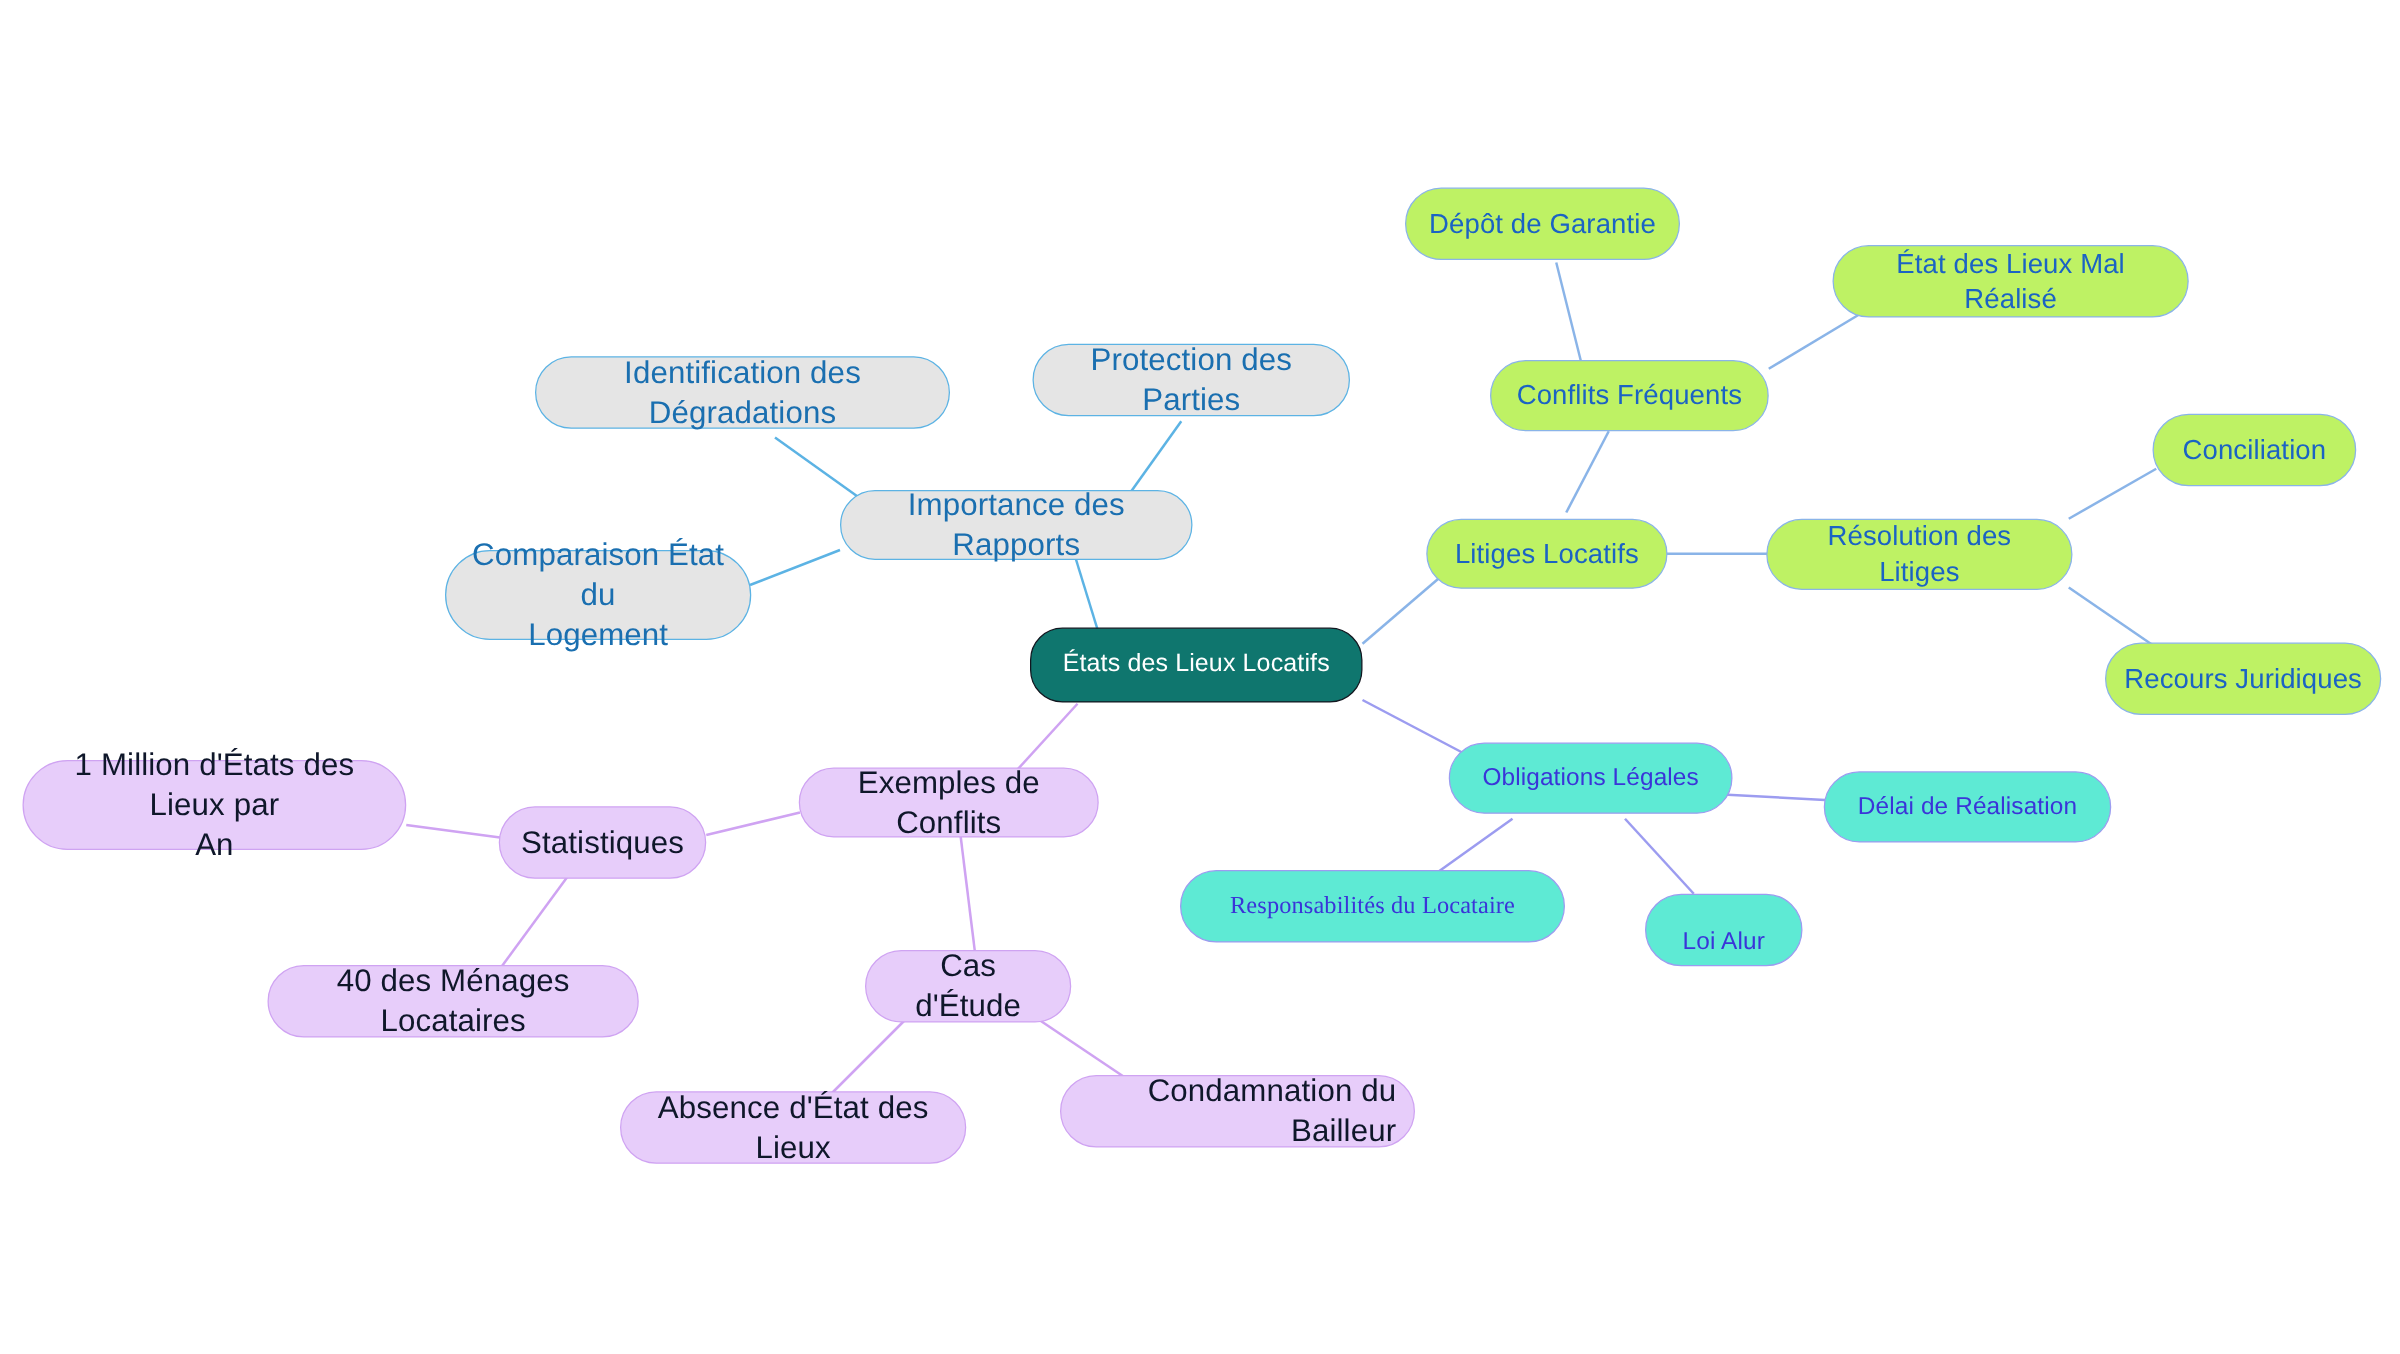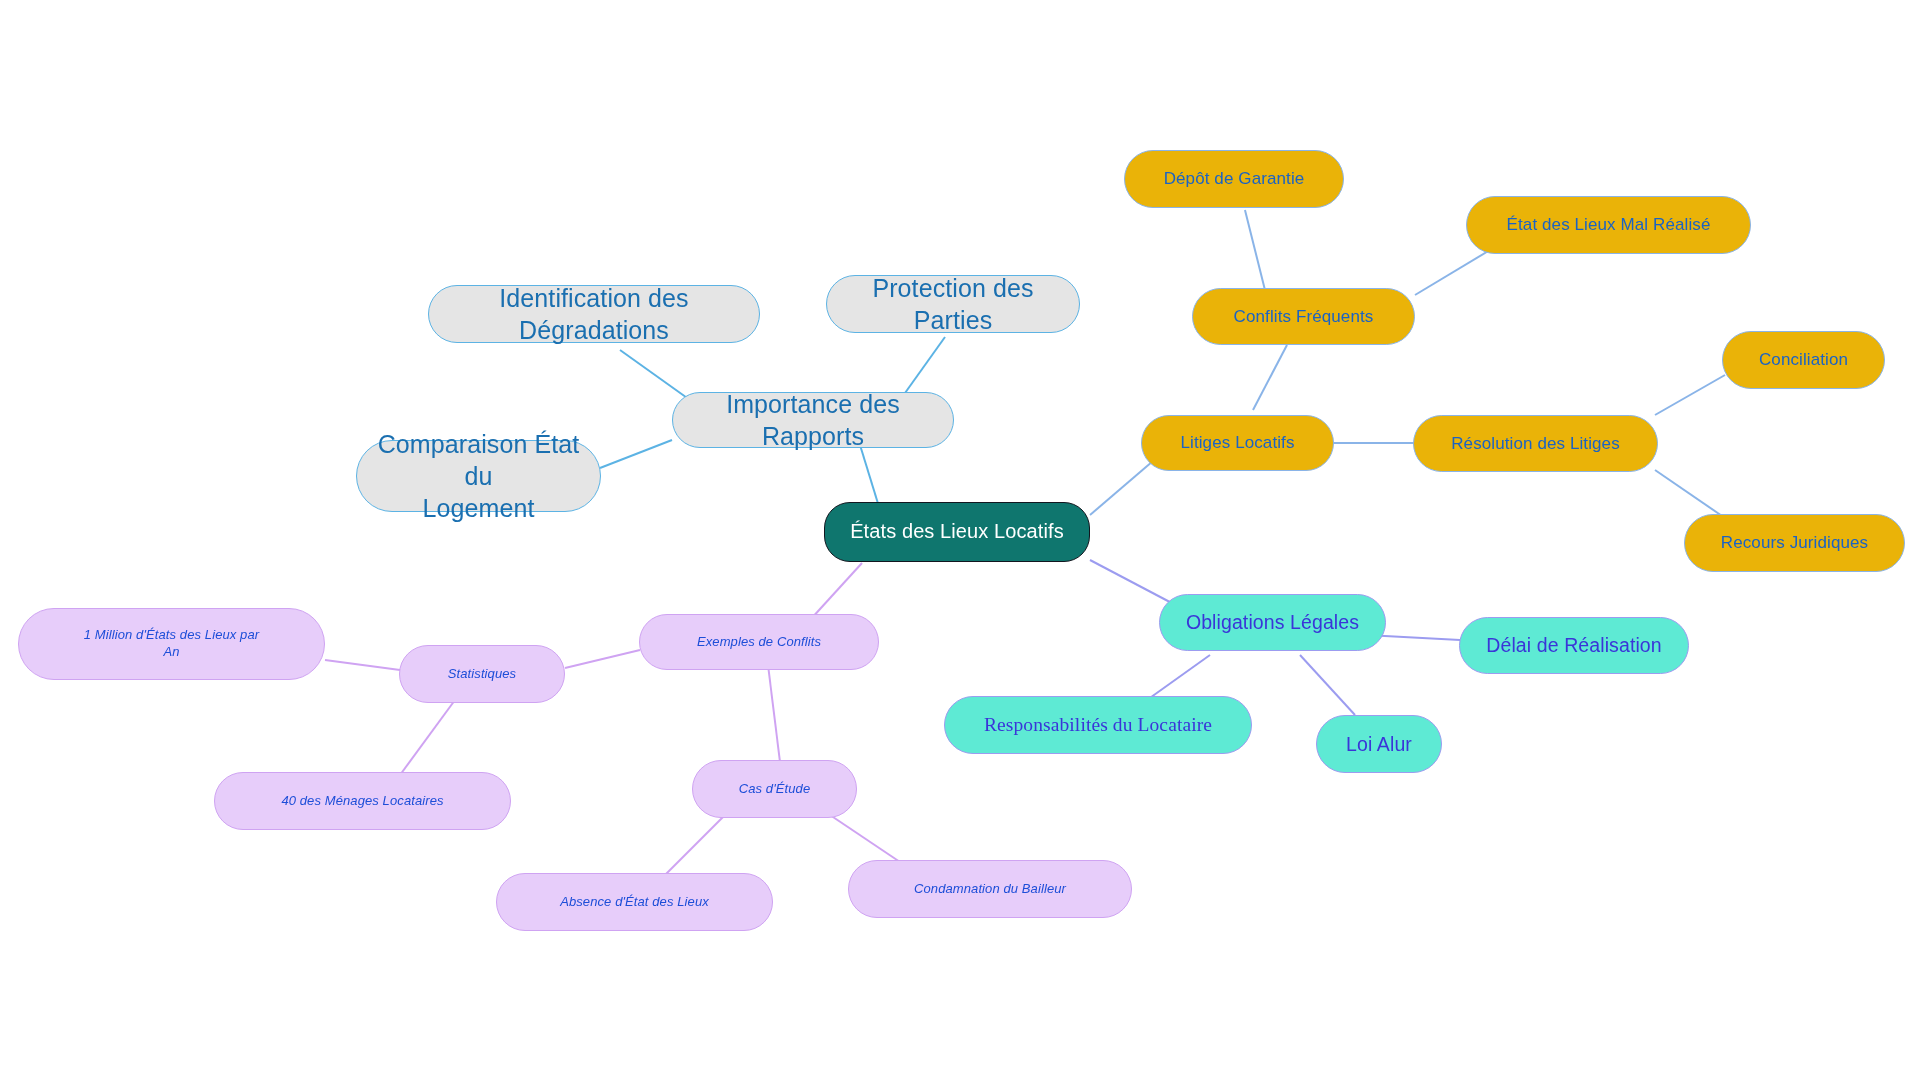--- a/index.html
+++ b/index.html
@@ -48,37 +48,36 @@
     font-size: 20px;
     border-radius: 26px;
   }
   .cyan {
     background: #e5e5e5;
     border-color: #5cb3e4;
     color: #1a6fb0;
     font-size: 25px;
   }
   .blue {
-    background: #eab308;
+    background: #bef264;
     border-color: #8ab4e8;
     color: #1b63c4;
-    font-size: 17px;
+    font-size: 22px;
   }
   .purple {
     background: #5eead4;
     border-color: #9c9cf0;
     color: #3a35d8;
     font-size: 19.5px;
   }
   .pink {
     background: #e7cdfa;
     border-color: #cfa3f2;
-    color: #1d4ed8;
-    font-size: 13px;
-    font-style: italic;
+    color: #0f172a;
+    font-size: 25px;
   }
 </style>
 </head>
 <body>
 
 <div id="canvas">
 
   <svg id="edges" viewBox="0 0 1920 1083">
 
     <line x1="880" y1="510" x2="860" y2="445" stroke="#5cb3e4" stroke-width="2"></line>
@@ -158,21 +157,21 @@
   </div>
 
   <div class="node purple" style="left:1159px; top:594px; width:227px; height:57px;">
     <span>Obligations Légales</span>
   </div>
 
   <div class="node purple" style="left:1459px; top:617px; width:230px; height:57px;">
     <span>Délai de Réalisation</span>
   </div>
 
-  <div class="node purple" style="left:1316px; top:715px; width:126px; height:58px;">
+  <div class="node purple" style="left:1316px; top:715px; width:126px; height:58px;align-items:flex-end;">
     <span>Loi Alur</span>
   </div>
 
   <div class="node purple" style="left:944px; top:696px; width:308px; height:58px;font-family:Liberation Serif, serif;">
     <span>Responsabilités du Locataire</span>
   </div>
 
   <div class="node pink" style="left:639px; top:614px; width:240px; height:56px;">
     <span>Exemples de Conflits</span>
   </div>

